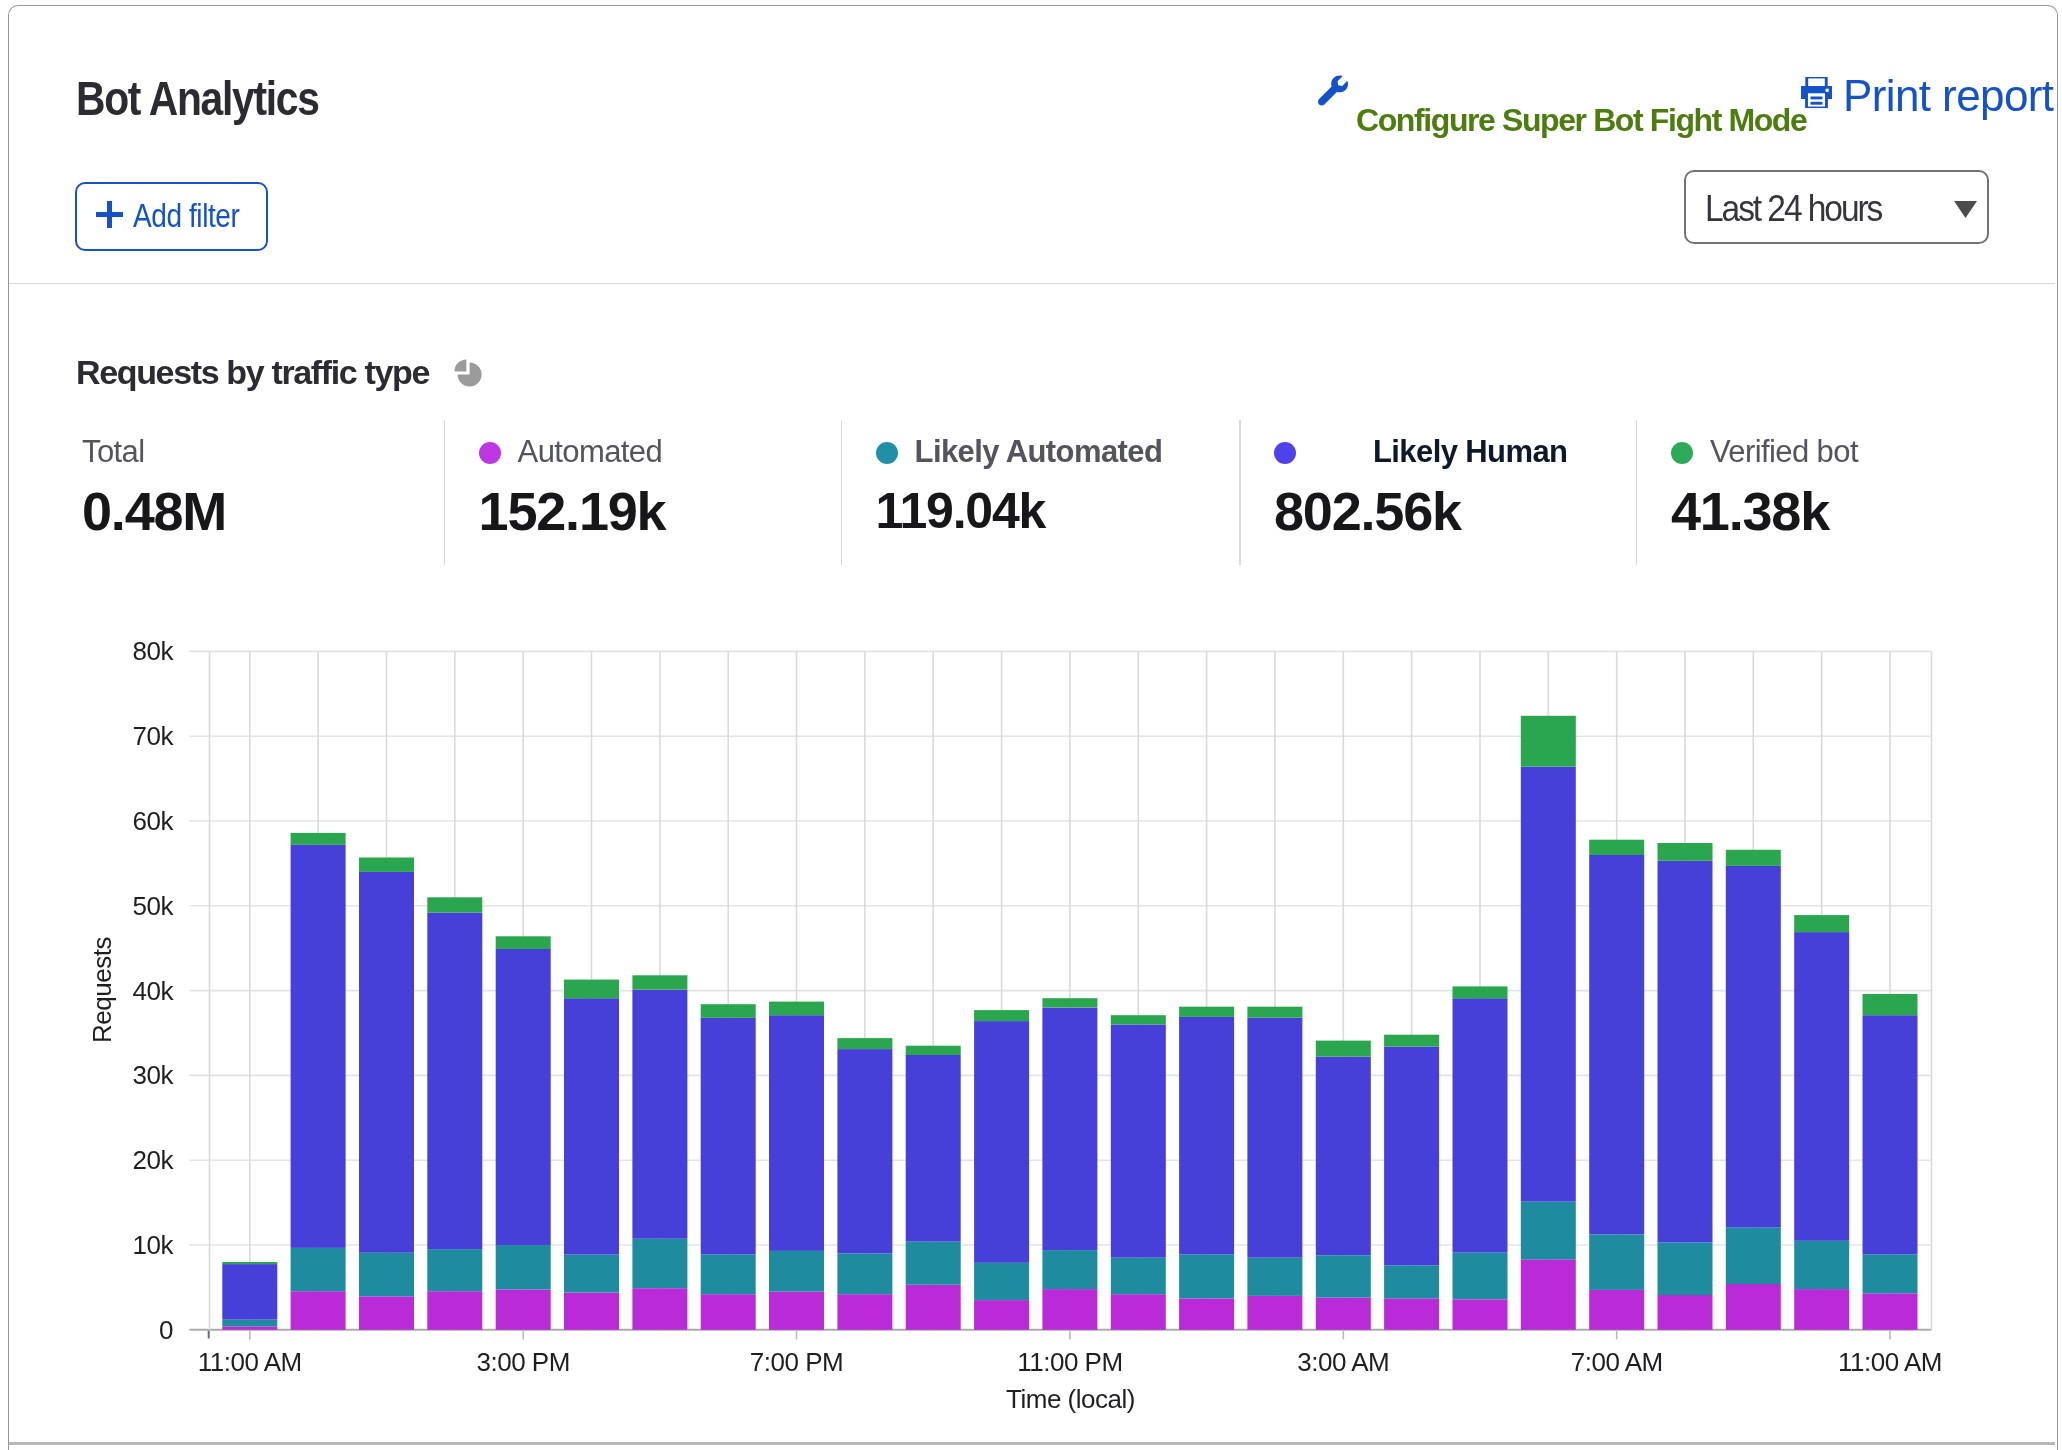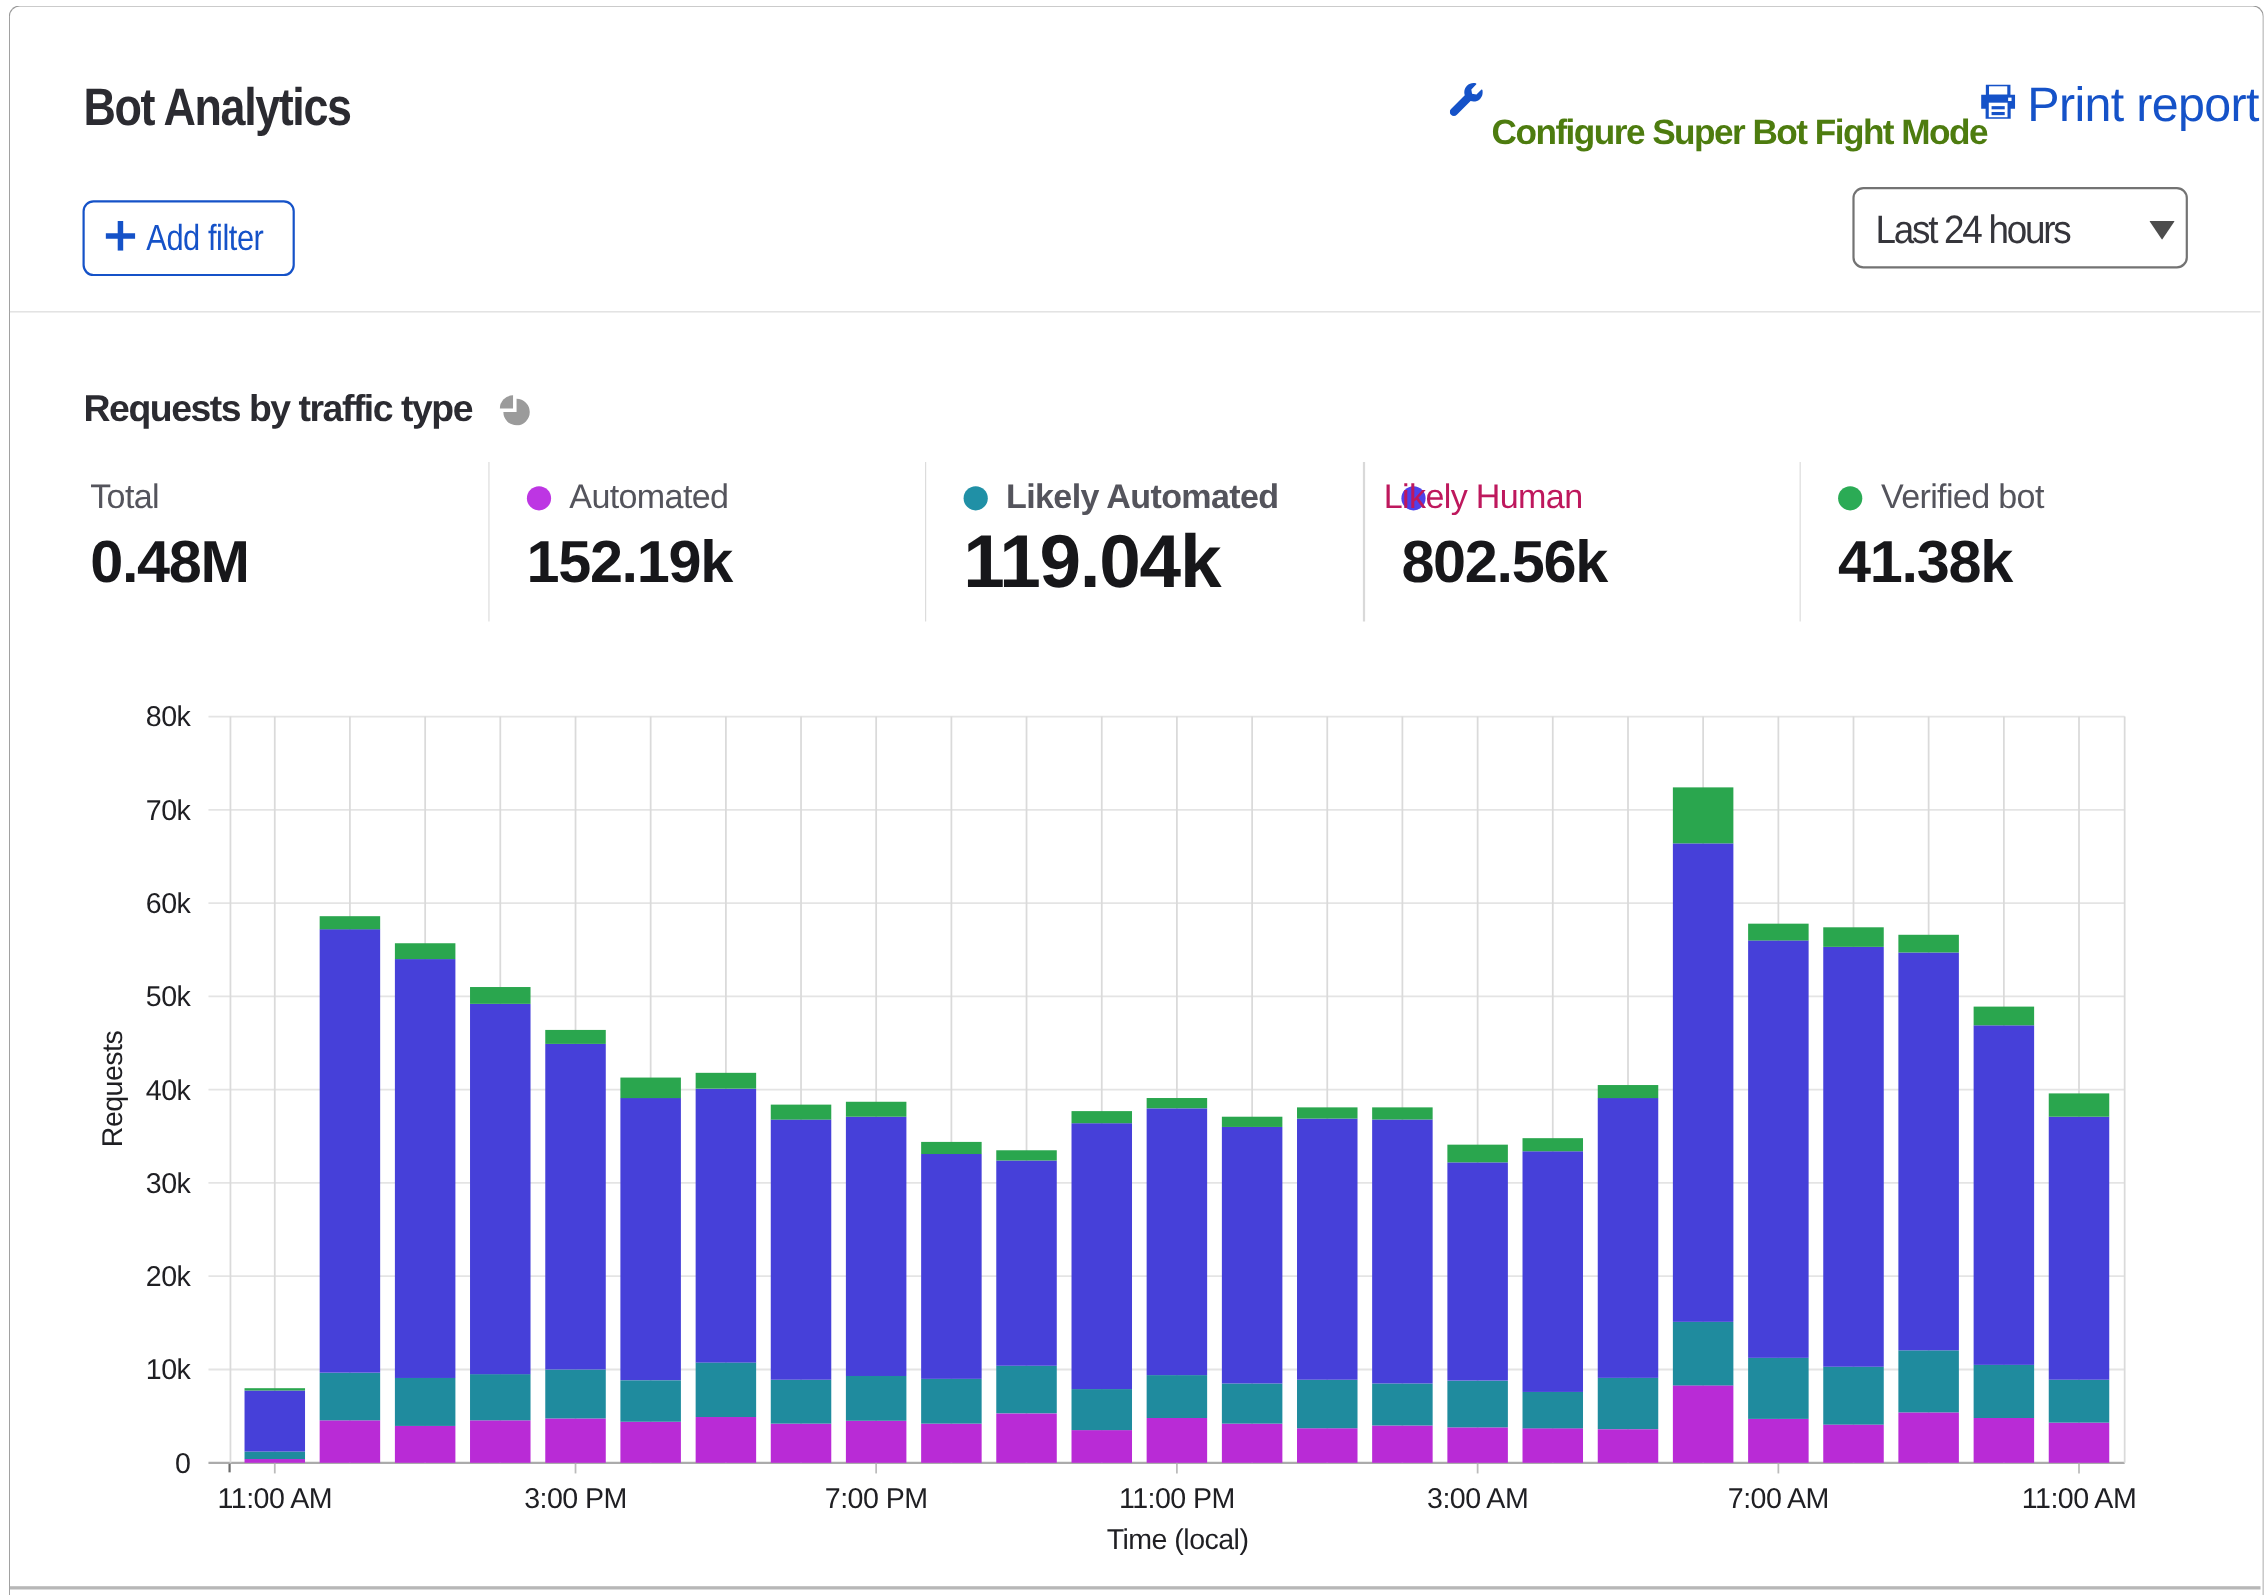--- a/index.html
+++ b/index.html
@@ -39,23 +39,23 @@
 <div class="abs" style="left:840.5px;top:420px;width:1.5px;height:145px;background:#d9d9d9;"></div>
 <div class="abs" style="left:1239.0px;top:420px;width:1.5px;height:145px;background:#d9d9d9;"></div>
 <div class="abs" style="left:1635.5px;top:420px;width:1.5px;height:145px;background:#d9d9d9;"></div>
 <div class="t" style="left:82.0px;top:435.8px;font-size:31.0px;font-weight:400;color:#54545c;line-height:31.0px;letter-spacing:-0.60px;">Total</div>
 <div class="t" style="left:82.0px;top:484.3px;font-size:54.0px;font-weight:700;color:#17171a;line-height:54.0px;letter-spacing:-1.20px;">0.48M</div>
 <div class="abs" style="left:478.6px;top:441.5px;width:22px;height:22px;border-radius:50%;background:#bd36e3;"></div>
 <div class="t" style="left:517.6px;top:435.8px;font-size:31.0px;font-weight:400;color:#54545c;line-height:31.0px;letter-spacing:-0.60px;">Automated</div>
 <div class="t" style="left:478.6px;top:484.3px;font-size:54.0px;font-weight:700;color:#17171a;line-height:54.0px;letter-spacing:-1.20px;">152.19k</div>
 <div class="abs" style="left:875.6px;top:441.5px;width:22px;height:22px;border-radius:50%;background:#2090a6;"></div>
 <div class="t" style="left:914.6px;top:435.8px;font-size:31.0px;font-weight:700;color:#54545c;line-height:31.0px;letter-spacing:-0.60px;">Likely Automated</div>
-<div class="t" style="left:875.6px;top:484.3px;font-size:68px;font-weight:700;color:#17171a;line-height:54.0px;letter-spacing:-1.20px;">119.04k</div>
+<div class="t" style="left:875.6px;top:484.3px;font-size:50px;font-weight:700;color:#17171a;line-height:54.0px;letter-spacing:-1.20px;">119.04k</div>
 <div class="abs" style="left:1274.0px;top:441.5px;width:22px;height:22px;border-radius:50%;background:#4f42ea;"></div>
-<div class="t" style="left:1258px;top:435.8px;font-size:31.0px;font-weight:400;color:#be185d;line-height:31.0px;letter-spacing:-0.60px;">Likely Human</div>
+<div class="t" style="left:1373px;top:435.8px;font-size:31.0px;font-weight:700;color:#0f172a;line-height:31.0px;letter-spacing:-0.60px;">Likely Human</div>
 <div class="t" style="left:1274.0px;top:484.3px;font-size:54.0px;font-weight:700;color:#17171a;line-height:54.0px;letter-spacing:-1.20px;">802.56k</div>
 <div class="abs" style="left:1671.0px;top:441.5px;width:22px;height:22px;border-radius:50%;background:#2bab55;"></div>
 <div class="t" style="left:1710.0px;top:435.8px;font-size:31.0px;font-weight:400;color:#54545c;line-height:31.0px;letter-spacing:-0.60px;">Verified bot</div>
 <div class="t" style="left:1671.0px;top:484.3px;font-size:54.0px;font-weight:700;color:#17171a;line-height:54.0px;letter-spacing:-1.20px;">41.38k</div>
 <svg class="abs" style="left:0px;top:600px;" width="2062" height="830" viewBox="0 600 2062 830">
     <line x1="189.5" y1="651.4" x2="1931.5" y2="651.4" stroke="#e4e4e4" stroke-width="1.6"></line>
     <text x="173" y="651.4" font-size="26" fill="#1f1f23" text-anchor="end" dominant-baseline="central" letter-spacing="-0.5">80k</text>
     <line x1="189.5" y1="736.2" x2="1931.5" y2="736.2" stroke="#e4e4e4" stroke-width="1.6"></line>
     <text x="173" y="736.2" font-size="26" fill="#1f1f23" text-anchor="end" dominant-baseline="central" letter-spacing="-0.5">70k</text>
     <line x1="189.5" y1="821.0" x2="1931.5" y2="821.0" stroke="#e4e4e4" stroke-width="1.6"></line>

